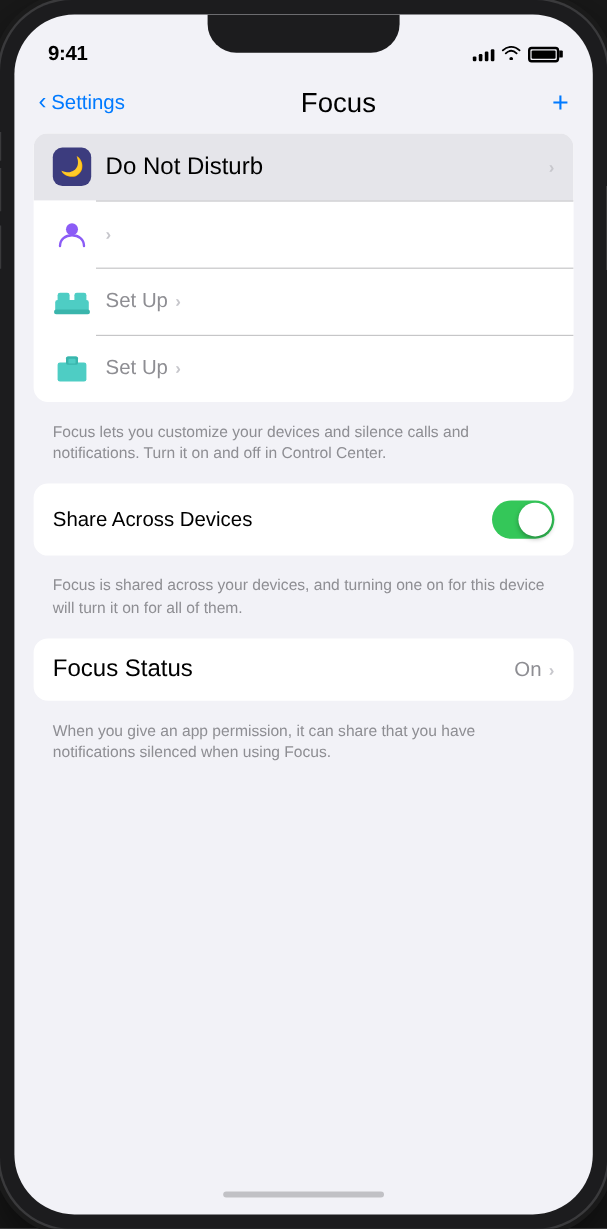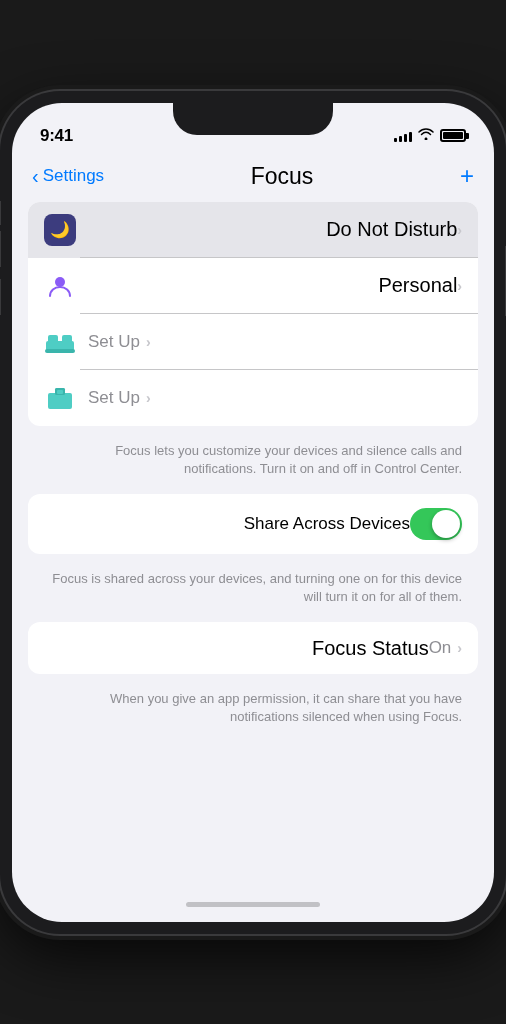--- a/index.html
+++ b/index.html
@@ -8,27 +8,26 @@
       background: #1a1a1a;
       display: flex;
       justify-content: center;
       align-items: center;
       min-height: 100vh;
       font-family: -apple-system, BlinkMacSystemFont, 'SF Pro Text', 'Helvetica Neue', sans-serif;
     }
 
     .phone-frame {
       width: 506px;
-      height: 843px;
+      height: 1024px;
       background: #1c1c1e;
       border-radius: 60px;
       position: relative;
       box-shadow: 0 0 0 2px #3a3a3c, 0 0 0 6px #1a1a1a, 0 20px 60px rgba(0,0,0,0.8);
       overflow: hidden;
-      text-align: right;
     }
 
     .phone-screen {
       position: absolute;
       top: 12px;
       left: 12px;
       right: 12px;
       bottom: 12px;
       background: #f2f2f7;
       border-radius: 50px;
@@ -390,21 +389,20 @@
           <span class="chevron">›</span>
         </div>
 
         <div class="list-item">
           <div class="item-icon person-bg">
             <svg width="26" height="26" viewBox="0 0 26 26" fill="none">
               <circle cx="13" cy="9" r="5" fill="#8b5cf6"></circle>
               <path d="M3 23c0-5.5 4.5-9 10-9s10 3.5 10 9" stroke="#8b5cf6" stroke-width="2" stroke-linecap="round" fill="none"></path>
             </svg>
           </div>
-          <span class="item-label">Personal</span>
           <span class="chevron">›</span>
         </div>
 
         <div class="list-item">
           <div class="item-icon sleep-bg">
             <svg width="30" height="22" viewBox="0 0 30 22" fill="none">
               <rect x="1" y="10" width="28" height="10" rx="2" fill="#4ecdc4"></rect>
               <rect x="3" y="4" width="10" height="8" rx="2" fill="#4ecdc4"></rect>
               <rect x="17" y="4" width="10" height="8" rx="2" fill="#4ecdc4"></rect>
               <rect x="0" y="18" width="30" height="4" rx="2" fill="#3ab5ac"></rect>

